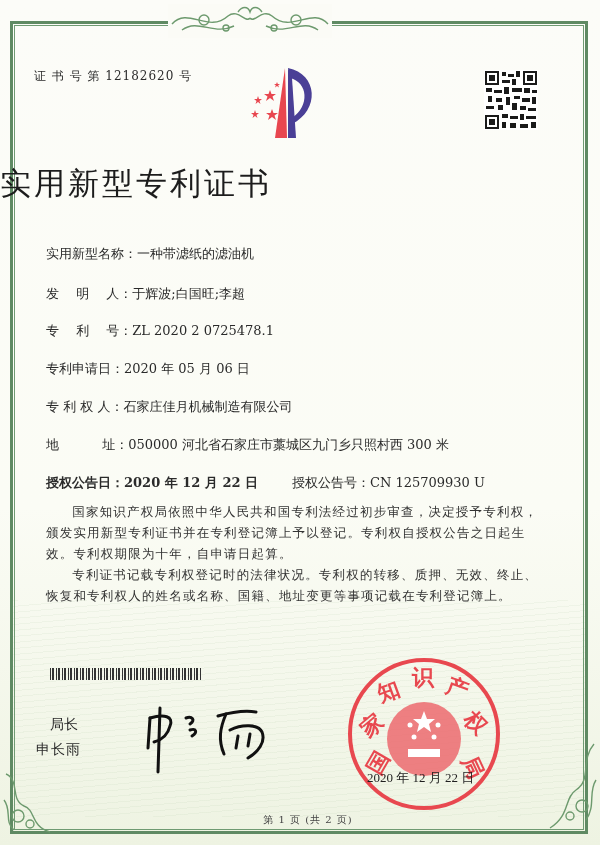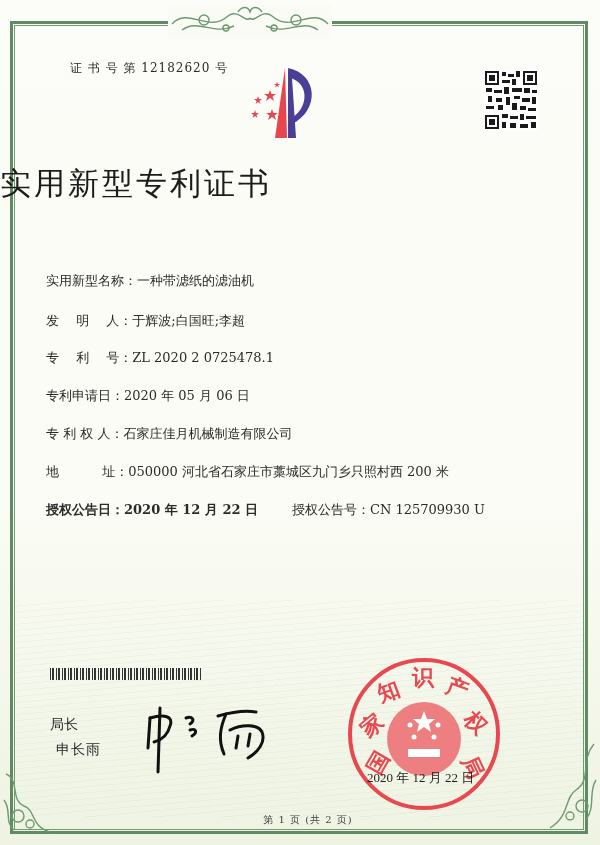--- a/index.html
+++ b/index.html
@@ -30,47 +30,47 @@
   .ornament-top {
     position: absolute; left: 168px; top: 4px; width: 164px; height: 34px;
     background: #fbfbf6;
   }
   .ornament-top svg, .corner svg { display: block; }
   .corner { position: absolute; width: 60px; height: 70px; }
   .corner.bl { left: 0; top: 770px; }
   .corner.br { left: 540px; top: 740px; }
 
   .cert-no {
-    position: absolute; left: 34px; top: 60px; font-size: 12px; letter-spacing: 1px; margin-left: 36px;
+    position: absolute; left: 34px; top: 68px; font-size: 12px; letter-spacing: 1px;
   }
   .logo { position: absolute; left: 236px; top: 60px; width: 90px; height: 80px; }
   .qr { position: absolute; left: 484px; top: 70px; width: 54px; height: 60px; }
 
   .title {
     position: absolute; left: 0; width: 600px; top: 163px; 
     font-size: 31px; letter-spacing: 3px; color: #1c1c1c;
     font-family: "DejaVu Sans", "Liberation Sans", sans-serif; font-weight: normal;
   }
 
   .field { position: absolute; left: 46px; font-size: 13px; white-space: nowrap; }
-  .field .lbl { display: inline-block; margin-top: 27px; }
+  .field .lbl { display: inline-block; }
   .field .val { display: inline-block; }
 
   .body-text {
     position: absolute; left: 46px; width: 500px; top: 501px;
     font-size: 12.5px; line-height: 21px; letter-spacing: 1.2px; color: #333;
   }
   .body-text p { margin: 0; text-indent: 2.1em; }
 
   .barcode {
     position: absolute; left: 50px; top: 668px; width: 152px; height: 12px;
     background: repeating-linear-gradient(90deg, #333 0 1px, transparent 1px 2px, #333 2px 3px, #333 3px 4px, transparent 4px 6px);
   }
   .director-title { position: absolute; left: 50px; top: 716px; font-size: 14px; font-family: "DejaVu Sans", sans-serif; }
-  .director-name { position: absolute; left: 56px; top: 741px; font-size: 14px; font-family: "DejaVu Sans", sans-serif; letter-spacing: 1px; }
+  .director-name { position: absolute; left: 36px; top: 741px; font-size: 14px; font-family: "DejaVu Sans", sans-serif; letter-spacing: 1px; }
   .signature { position: absolute; left: 140px; top: 700px; width: 140px; height: 75px; }
   .seal { position: absolute; left: 346px; top: 655px; width: 156px; height: 158px; }
   .seal-date {
     position: absolute; left: 367px; top: 769px; font-size: 13px; color: #1f1f1f;
     font-family: "Liberation Serif", serif;
   }
   .page-no {
     position: absolute; left: 8px; width: 600px; text-align: center; top: 813px;
     font-size: 10px; color: #444; letter-spacing: 1px;
   }
@@ -199,30 +199,32 @@
 <div class="field" style="top:322px;text-align:right;">
   <span class="lbl">专　 利 　号：</span><span class="val">ZL 2020 2 0725478.1</span>
 </div>
 <div class="field" style="top:360px;">
   <span class="lbl">专利申请日：</span><span class="val">2020 年 05 月 06 日</span>
 </div>
 <div class="field" style="top:398px;">
   <span class="lbl">专 利 权 人：</span><span class="val">石家庄佳月机械制造有限公司</span>
 </div>
 <div class="field" style="top:436px;">
-  <span class="lbl">地　　　 址：</span><span class="val">050000 河北省石家庄市藁城区九门乡只照村西 200 米</span>
+  <span class="lbl">地　　　 址：</span><span class="val">050000 河北省石家庄市藁城区九门乡只照村西 300 米</span>
 </div>
 <div class="field" style="top:474px;font-weight:bold;">
   <span class="lbl">授权公告日：</span><span class="val">2020 年 12 月 22 日</span>
 </div>
 <div class="field" style="top:474px; left:292px;">
   <span class="lbl">授权公告号：</span><span class="val">CN 125709930 U</span>
 </div>
 
 <div class="body-text">
+  <p>国家知识产权局依照中华人民共和国专利法经过初步审查，决定授予专利权，颁发实用新型专利证书并在专利登记簿上予以登记。专利权自授权公告之日起生效。专利权期限为十年，自申请日起算。</p>
+  <p>专利证书记载专利权登记时的法律状况。专利权的转移、质押、无效、终止、恢复和专利权人的姓名或名称、国籍、地址变更等事项记载在专利登记簿上。</p>
 </div>
 
 <div class="barcode"></div>
 
 <div class="director-title">局长</div>
 <div class="director-name">申长雨</div>
 
 <div class="signature">
   <svg width="140" height="75" viewBox="0 0 140 75">
     <g fill="none" stroke="#111" stroke-width="3" stroke-linecap="round">

